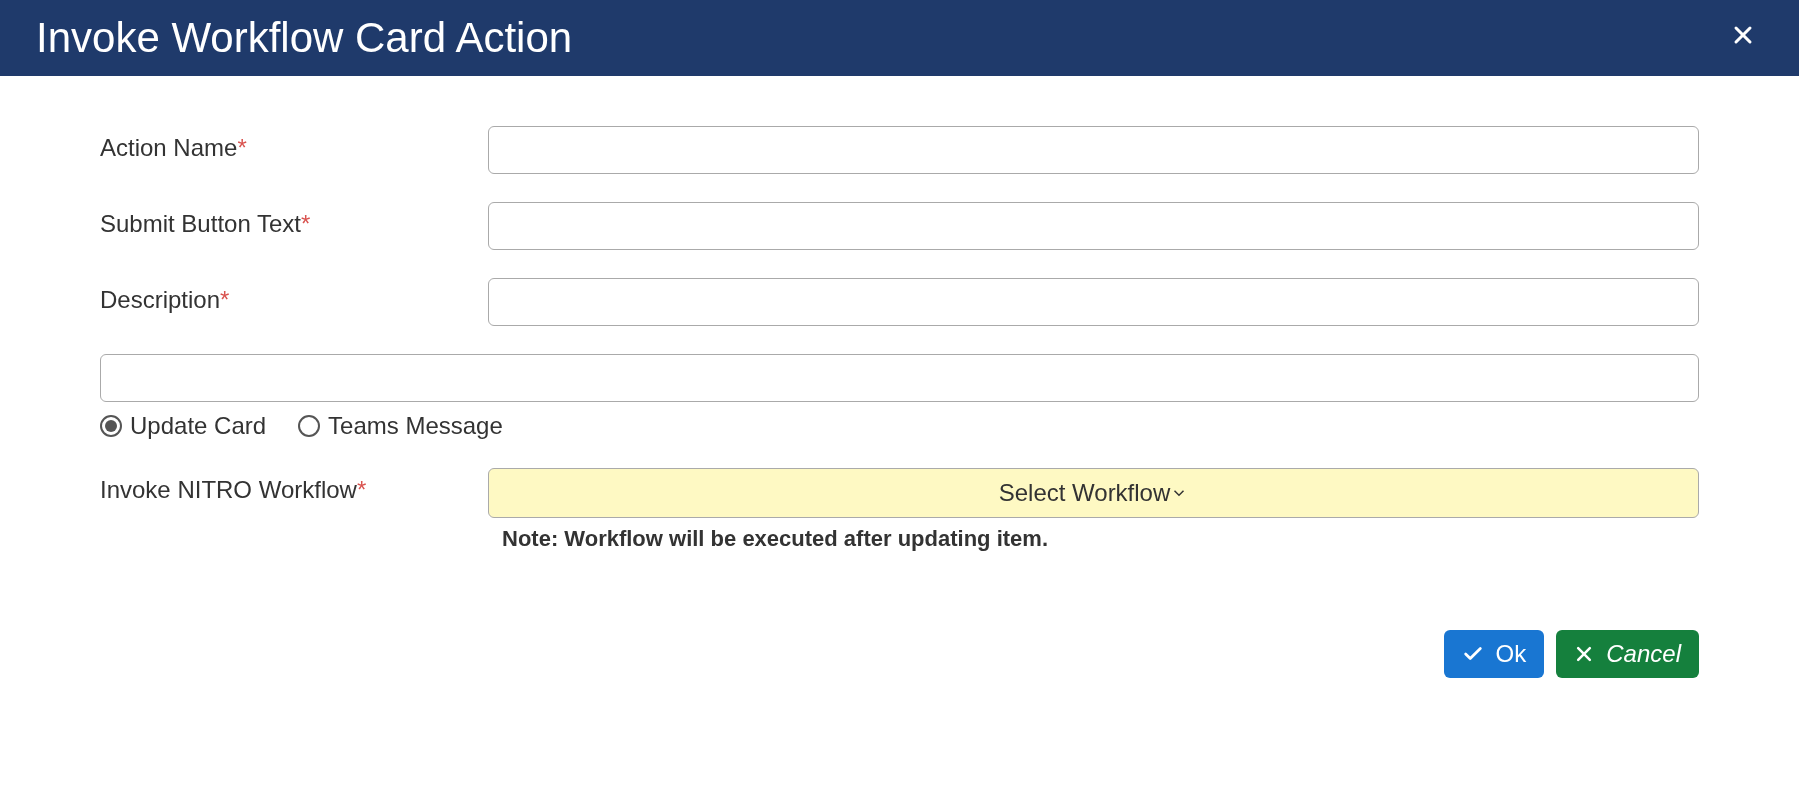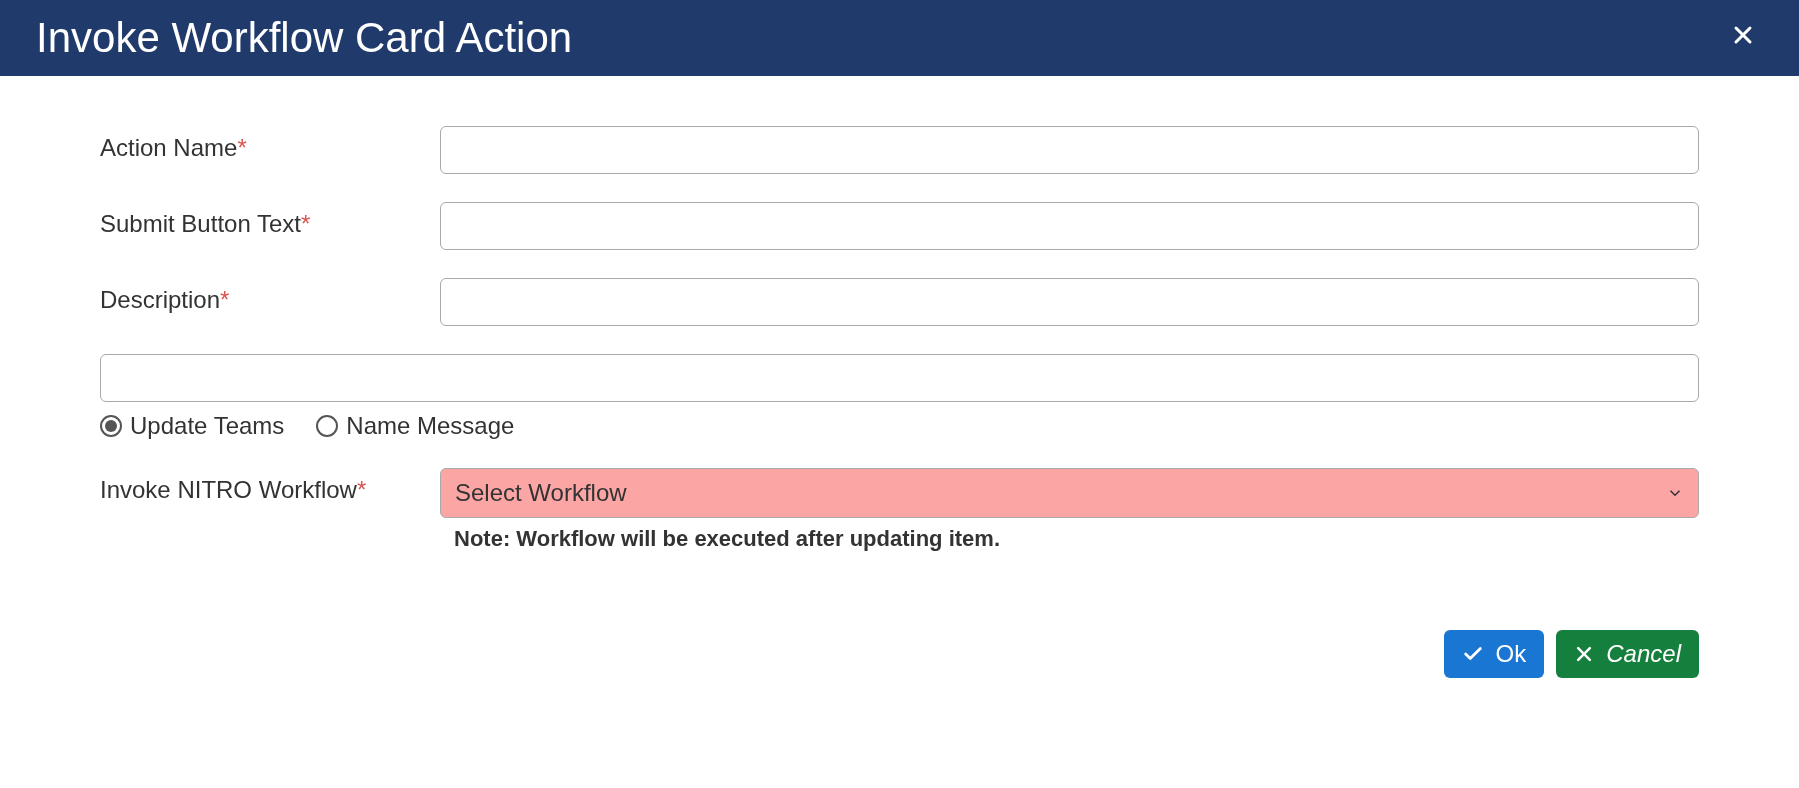--- a/index.html
+++ b/index.html
@@ -29,20 +29,21 @@
       cursor: pointer;
       padding: 4px 8px;
     }
     .form-container {
       padding: 50px 100px 20px 100px;
     }
     .form-row {
       display: flex;
       align-items: flex-start;
       margin-bottom: 28px;
+      gap: 48px;
     }
     .form-label {
       width: 340px;
       font-size: 24px;
       color: #333;
       padding-top: 8px;
       flex-shrink: 0;
     }
     .required {
       color: #d9534f;
@@ -89,24 +90,24 @@
       background: #555;
       border-radius: 50%;
     }
     .select-box {
       width: 100%;
       height: 50px;
       border: 1px solid #aaa;
       border-radius: 6px;
       font-size: 24px;
       padding: 0 14px;
-      background: #fca5a5;
-      display: flex;
-      align-items: center;
-      justify-content: space-between;
+      background: #fef9c3;
+      display: flex;
+      align-items: center;
+      justify-content: center;
       cursor: pointer;
       color: #333;
     }
     .chevron {
       width: 18px;
       height: 18px;
     }
     .helper-text {
       font-size: 22px;
       color: #333;
@@ -187,25 +188,25 @@
       <input type="text" class="text-input" value="" style="">
     </div>
   </div>
 
   <div class="form-row">
     <div class="form-control-wrap">
       <input type="text" class="text-input" value="" style="">
       <div class="radio-group">
         <label class="radio-item">
           <span class="radio-circle checked"></span>
-          <span>Update Teams</span>
+          <span>Update Card</span>
         </label>
         <label class="radio-item">
           <span class="radio-circle"></span>
-          <span>Name Message</span>
+          <span>Teams Message</span>
         </label>
       </div>
     </div>
   </div>
 
   <div class="form-row" style="">
     <div class="form-label">
       <span>Invoke NITRO Workflow</span><span class="required">*</span>
     </div>
     <div class="form-control-wrap">

